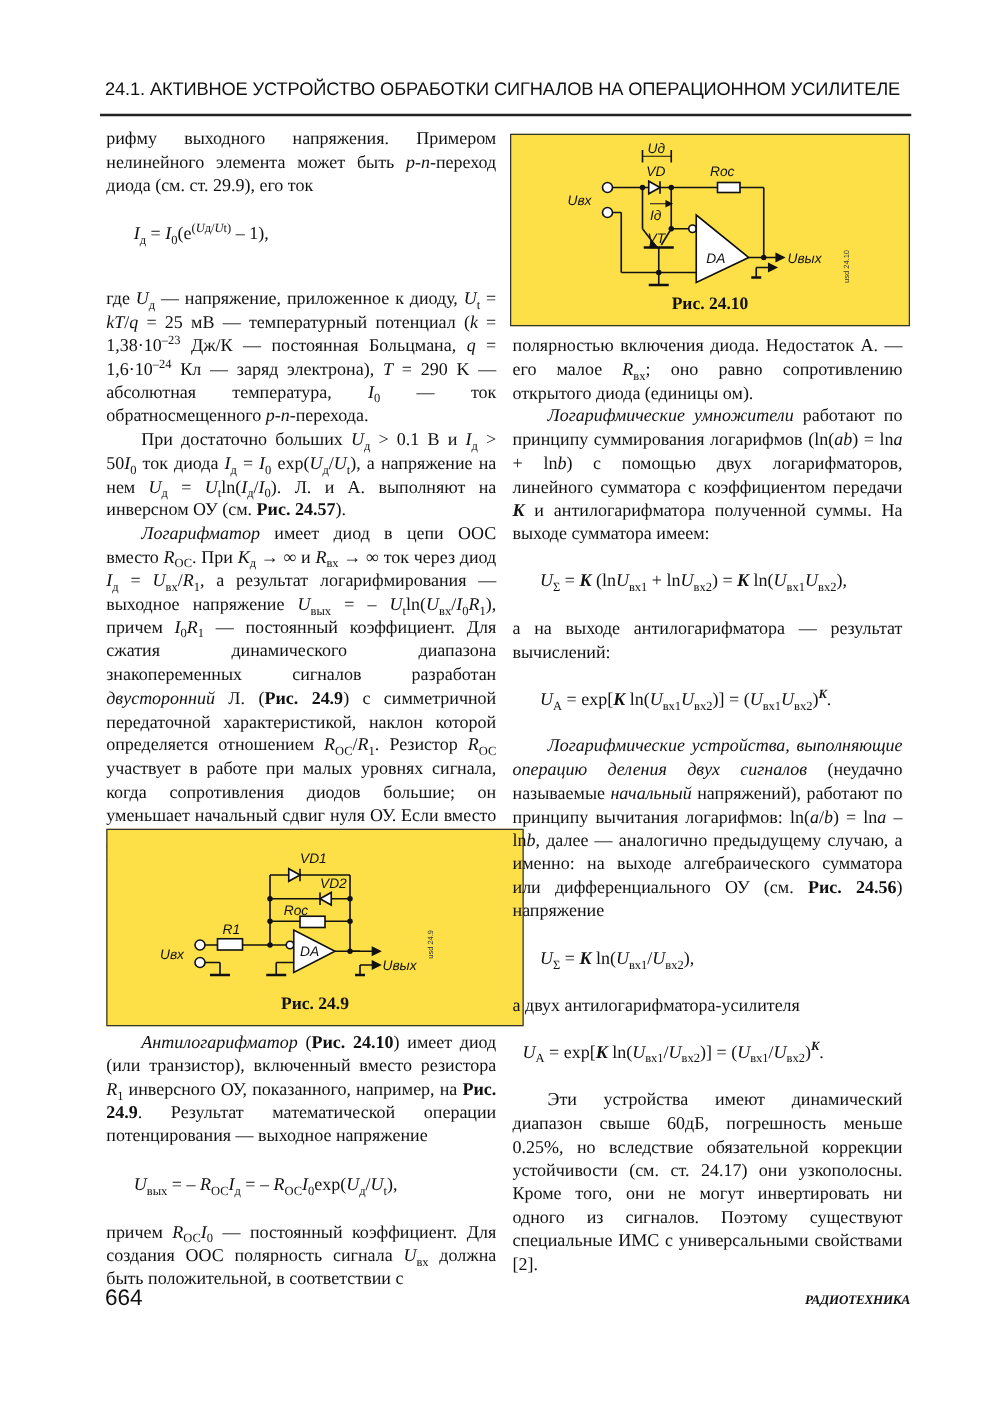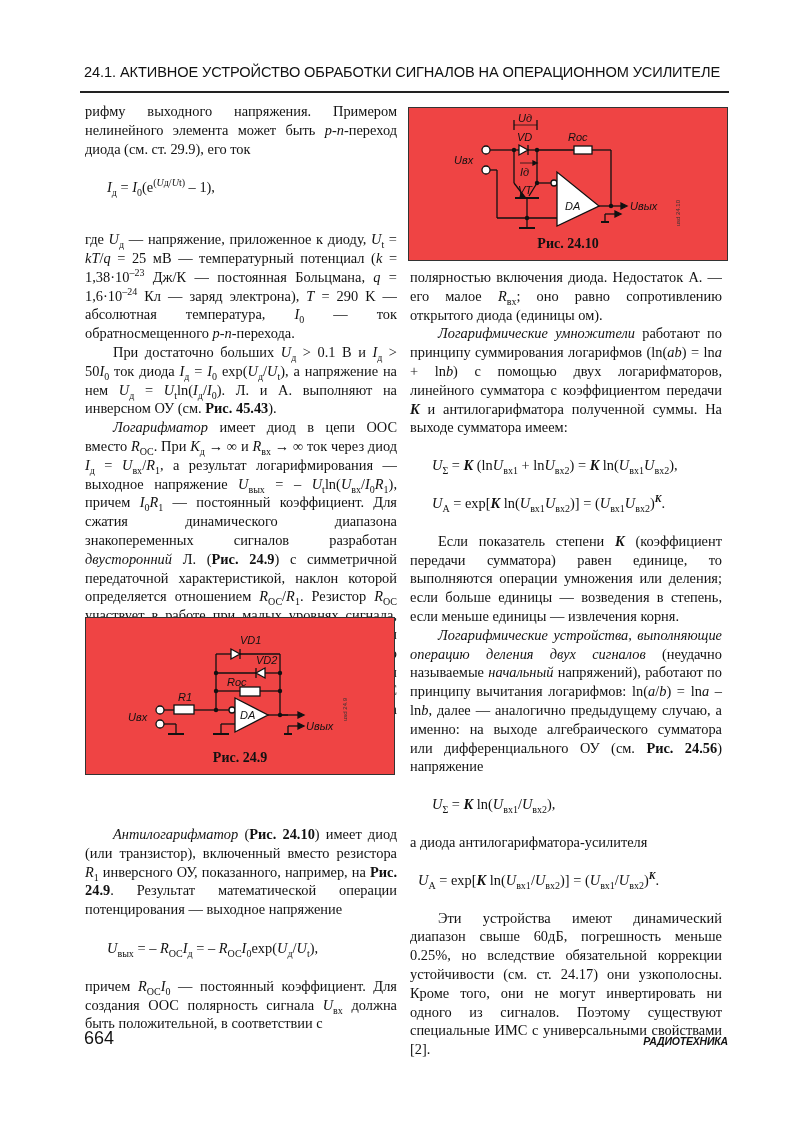--- a/index.html
+++ b/index.html
@@ -11,45 +11,45 @@
   .header-rule { position:absolute; left:80px; top:91px; width:649px; height:2px; background:#222; }
   .col { position:absolute; width:312px; font-size:14.4px; line-height:18.8px; text-align:justify; }
   .col p { margin:0; }
   .ind { text-indent:28px; }
   .formula { text-align:left; white-space:nowrap; }
   .col-left { left:85px; top:102px; }
   .col-right { left:410px; top:268px; }
   i { font-style:italic; }
   b { font-weight:bold; }
   sub, sup { font-size:10px; line-height:0; }
-  .fig { position:absolute; border:1.3px solid #333; background:#ef4444; }
+  .fig { position:absolute; border:1.3px solid #333; background:#fde047; }
   .fig1 { left:408px; top:107px; width:318px; height:152px; border-top-width:1.5px; }
-  .fig2 { left:85px; top:617px; width:308px; height:156px; }
+  .fig2 { left:85px; top:663px; width:308px; height:156px;padding-left:24px; }
   .fig svg { position:absolute; left:0; top:0; }
   .fig-cap { position:absolute; left:0; width:100%; text-align:center; font-weight:bold;
              font-size:14px; font-family:"Liberation Serif", serif; }
   .side-code { position:absolute; font-family:"Liberation Sans", sans-serif; font-size:6px;
                writing-mode:vertical-rl; transform:rotate(180deg); color:#333; }
   .footer-page { position:absolute; left:84px; top:1028px; font-family:"Liberation Sans", sans-serif;
                  font-size:18px; }
-  .footer-book { position:absolute; right:66px; top:1035px; font-family:Liberation Sans, sans-serif;
+  .footer-book { position:absolute; right:66px; top:1035px; font-family:Liberation Serif, serif;
                  font-size:10.5px; font-style:italic; font-weight:bold; letter-spacing:-0.2px; }
   .lbl { font-family:"Liberation Sans", sans-serif; font-style:italic; font-size:11px; fill:#111; }
 </style>
 </head>
 <body>
 
 <div class="header">24.1. АКТИВНОЕ УСТРОЙСТВО ОБРАБОТКИ СИГНАЛОВ НА ОПЕРАЦИОННОМ УСИЛИТЕЛЕ</div>
 <div class="header-rule"></div>
 
 <div class="col col-left">
   <p>рифму выходного напряжения. Примером нелинейного элемента может быть <i>p-n</i>-переход диода (см. ст. 29.9), его ток</p>
   <p class="formula" style="margin:20px 0 33px 22px;"><i>I</i><sub>д</sub> = <i>I</i><sub>0</sub>(e<sup>(<i>U</i>д/<i>U</i>t)</sup> – 1),</p>
   <p>где <i>U</i><sub>д</sub> — напряжение, приложенное к диоду, <i>U</i><sub>t</sub> = <i>kT</i>/<i>q</i> = 25 мВ — температурный потенциал (<i>k</i> = 1,38·10<sup>–23</sup> Дж/К — постоянная Больцмана, <i>q</i> = 1,6·10<sup>–24</sup> Кл — заряд электрона), <i>T</i> = 290 K — абсолютная температура, <i>I</i><sub>0</sub> — ток обратносмещенного <i>p-n</i>-перехода.</p>
-  <p class="ind">При достаточно больших <i>U</i><sub>д</sub> &gt; 0.1 В и <i>I</i><sub>д</sub> &gt; 50<i>I</i><sub>0</sub> ток диода <i>I</i><sub>д</sub> = <i>I</i><sub>0</sub> exp(<i>U</i><sub>д</sub>/<i>U</i><sub>t</sub>), а напряжение на нем <i>U</i><sub>д</sub> = <i>U</i><sub>t</sub>ln(<i>I</i><sub>д</sub>/<i>I</i><sub>0</sub>). Л. и А. выполняют на инверсном ОУ (см. <b>Рис. 45.43</b>).</p>
+  <p class="ind">При достаточно больших <i>U</i><sub>д</sub> &gt; 0.1 В и <i>I</i><sub>д</sub> &gt; 50<i>I</i><sub>0</sub> ток диода <i>I</i><sub>д</sub> = <i>I</i><sub>0</sub> exp(<i>U</i><sub>д</sub>/<i>U</i><sub>t</sub>), а напряжение на нем <i>U</i><sub>д</sub> = <i>U</i><sub>t</sub>ln(<i>I</i><sub>д</sub>/<i>I</i><sub>0</sub>). Л. и А. выполняют на инверсном ОУ (см. <b>Рис. 24.57</b>).</p>
   <p class="ind"><i>Логарифматор</i> имеет диод в цепи ООС вместо <i>R</i><sub>ОС</sub>. При <i>K</i><sub>д</sub> → ∞ и <i>R</i><sub>вх</sub> → ∞ ток через диод <i>I</i><sub>д</sub> = <i>U</i><sub>вх</sub>/<i>R</i><sub>1</sub>, а результат логарифмирования — выходное напряжение <i>U</i><sub>вых</sub> = – <i>U</i><sub>t</sub>ln(<i>U</i><sub>вх</sub>/<i>I</i><sub>0</sub><i>R</i><sub>1</sub>), причем <i>I</i><sub>0</sub><i>R</i><sub>1</sub> — постоянный коэффициент. Для сжатия динамического диапазона знакопеременных сигналов разработан <i>двусторонний</i> Л. (<b>Рис. 24.9</b>) с симметричной передаточной характеристикой, наклон которой определяется отношением <i>R</i><sub>ОС</sub>/<i>R</i><sub>1</sub>. Резистор <i>R</i><sub>ОС</sub> участвует в работе при малых уровнях сигнала, когда сопротивления диодов большие; он уменьшает начальный сдвиг нуля ОУ. Если вместо диодов включить эмиттерные переходы транзисторов, то благодаря усилению в цепи ООС значительно повысится точность процесса логарифмирования.</p>
 </div>
 
 <div class="fig fig2">
   <svg width="308" height="156" viewBox="0 0 308 156" fill="none" stroke="#111" stroke-width="1.3">
 
     <circle cx="74" cy="92" r="4" fill="#fff"></circle>
     <circle cx="74" cy="106" r="4" fill="#fff"></circle>
     <line x1="78" y1="92" x2="88" y2="92"></line>
     <rect x="88" y="87" width="20" height="9" fill="#fff"></rect>
@@ -185,23 +185,23 @@
     <text class="lbl" x="221" y="102">Uвых</text>
   </svg>
   <div class="side-code" style="left:266px; top:92px;">usd 24.10</div>
   <div class="fig-cap" style="top:128px;">Рис. 24.10</div>
 </div>
 
 <div class="col col-right">
   <p>полярностью включения диода. Недостаток А. — его малое <i>R</i><sub>вх</sub>; оно равно сопротивлению открытого диода (единицы ом).</p>
   <p class="ind"><i>Логарифмические умножители</i> работают по принципу суммирования логарифмов (ln(<i>ab</i>) = ln<i>a</i> + ln<i>b</i>) с помощью двух логарифматоров, линейного сумматора с коэффициентом передачи <b><i>K</i></b> и антилогарифматора полученной суммы. На выходе сумматора имеем:</p>
   <p class="formula" style="margin:19px 0 19px 22px;"><i>U</i><sub>Σ</sub> = <b><i>K</i></b> (ln<i>U</i><sub>вх1</sub> + ln<i>U</i><sub>вх2</sub>) = <b><i>K</i></b> ln(<i>U</i><sub>вх1</sub><i>U</i><sub>вх2</sub>),</p>
+  <p>а на выходе антилогарифматора — результат вычислений:</p>
   <p class="formula" style="margin:19px 0 19px 22px;"><i>U</i><sub>A</sub> = exp[<b><i>K</i></b> ln(<i>U</i><sub>вх1</sub><i>U</i><sub>вх2</sub>)] = (<i>U</i><sub>вх1</sub><i>U</i><sub>вх2</sub>)<sup><b><i>K</i></b></sup>.</p>
-  <p class="ind">Если показатель степени <b><i>K</i></b> (коэффициент передачи сумматора) равен единице, то выполняются операции умножения или деления; если больше единицы — возведения в степень, если меньше единицы — извлечения корня.</p>
   <p class="ind"><i>Логарифмические устройства, выполняющие операцию деления двух сигналов</i> (неудачно называемые <i>начальный</i> напряжений), работают по принципу вычитания логарифмов: ln(<i>a</i>/<i>b</i>) = ln<i>a</i> – ln<i>b</i>, далее — аналогично предыдущему случаю, а именно: на выходе алгебраического сумматора или дифференциального ОУ (см. <b>Рис. 24.56</b>) напряжение</p>
   <p class="formula" style="margin:19px 0 19px 22px;"><i>U</i><sub>Σ</sub> = <b><i>K</i></b> ln(<i>U</i><sub>вх1</sub>/<i>U</i><sub>вх2</sub>),</p>
-  <p>а диода антилогарифматора-усилителя</p>
+  <p>а двух антилогарифматора-усилителя</p>
   <p class="formula" style="margin:19px 0 19px 8px;"><i>U</i><sub>A</sub> = exp[<b><i>K</i></b> ln(<i>U</i><sub>вх1</sub>/<i>U</i><sub>вх2</sub>)] = (<i>U</i><sub>вх1</sub>/<i>U</i><sub>вх2</sub>)<sup><b><i>K</i></b></sup>.</p>
   <p class="ind">Эти устройства имеют динамический диапазон свыше 60дБ, погрешность меньше 0.25%, но вследствие обязательной коррекции устойчивости (см. ст. 24.17) они узкополосны. Кроме того, они не могут инвертировать ни одного из сигналов. Поэтому существуют специальные ИМС с универсальными свойствами [2].</p>
 </div>
 
 <div class="footer-page">664</div>
 <div class="footer-book">РАДИОТЕХНИКА</div>
 
 </body></html>

